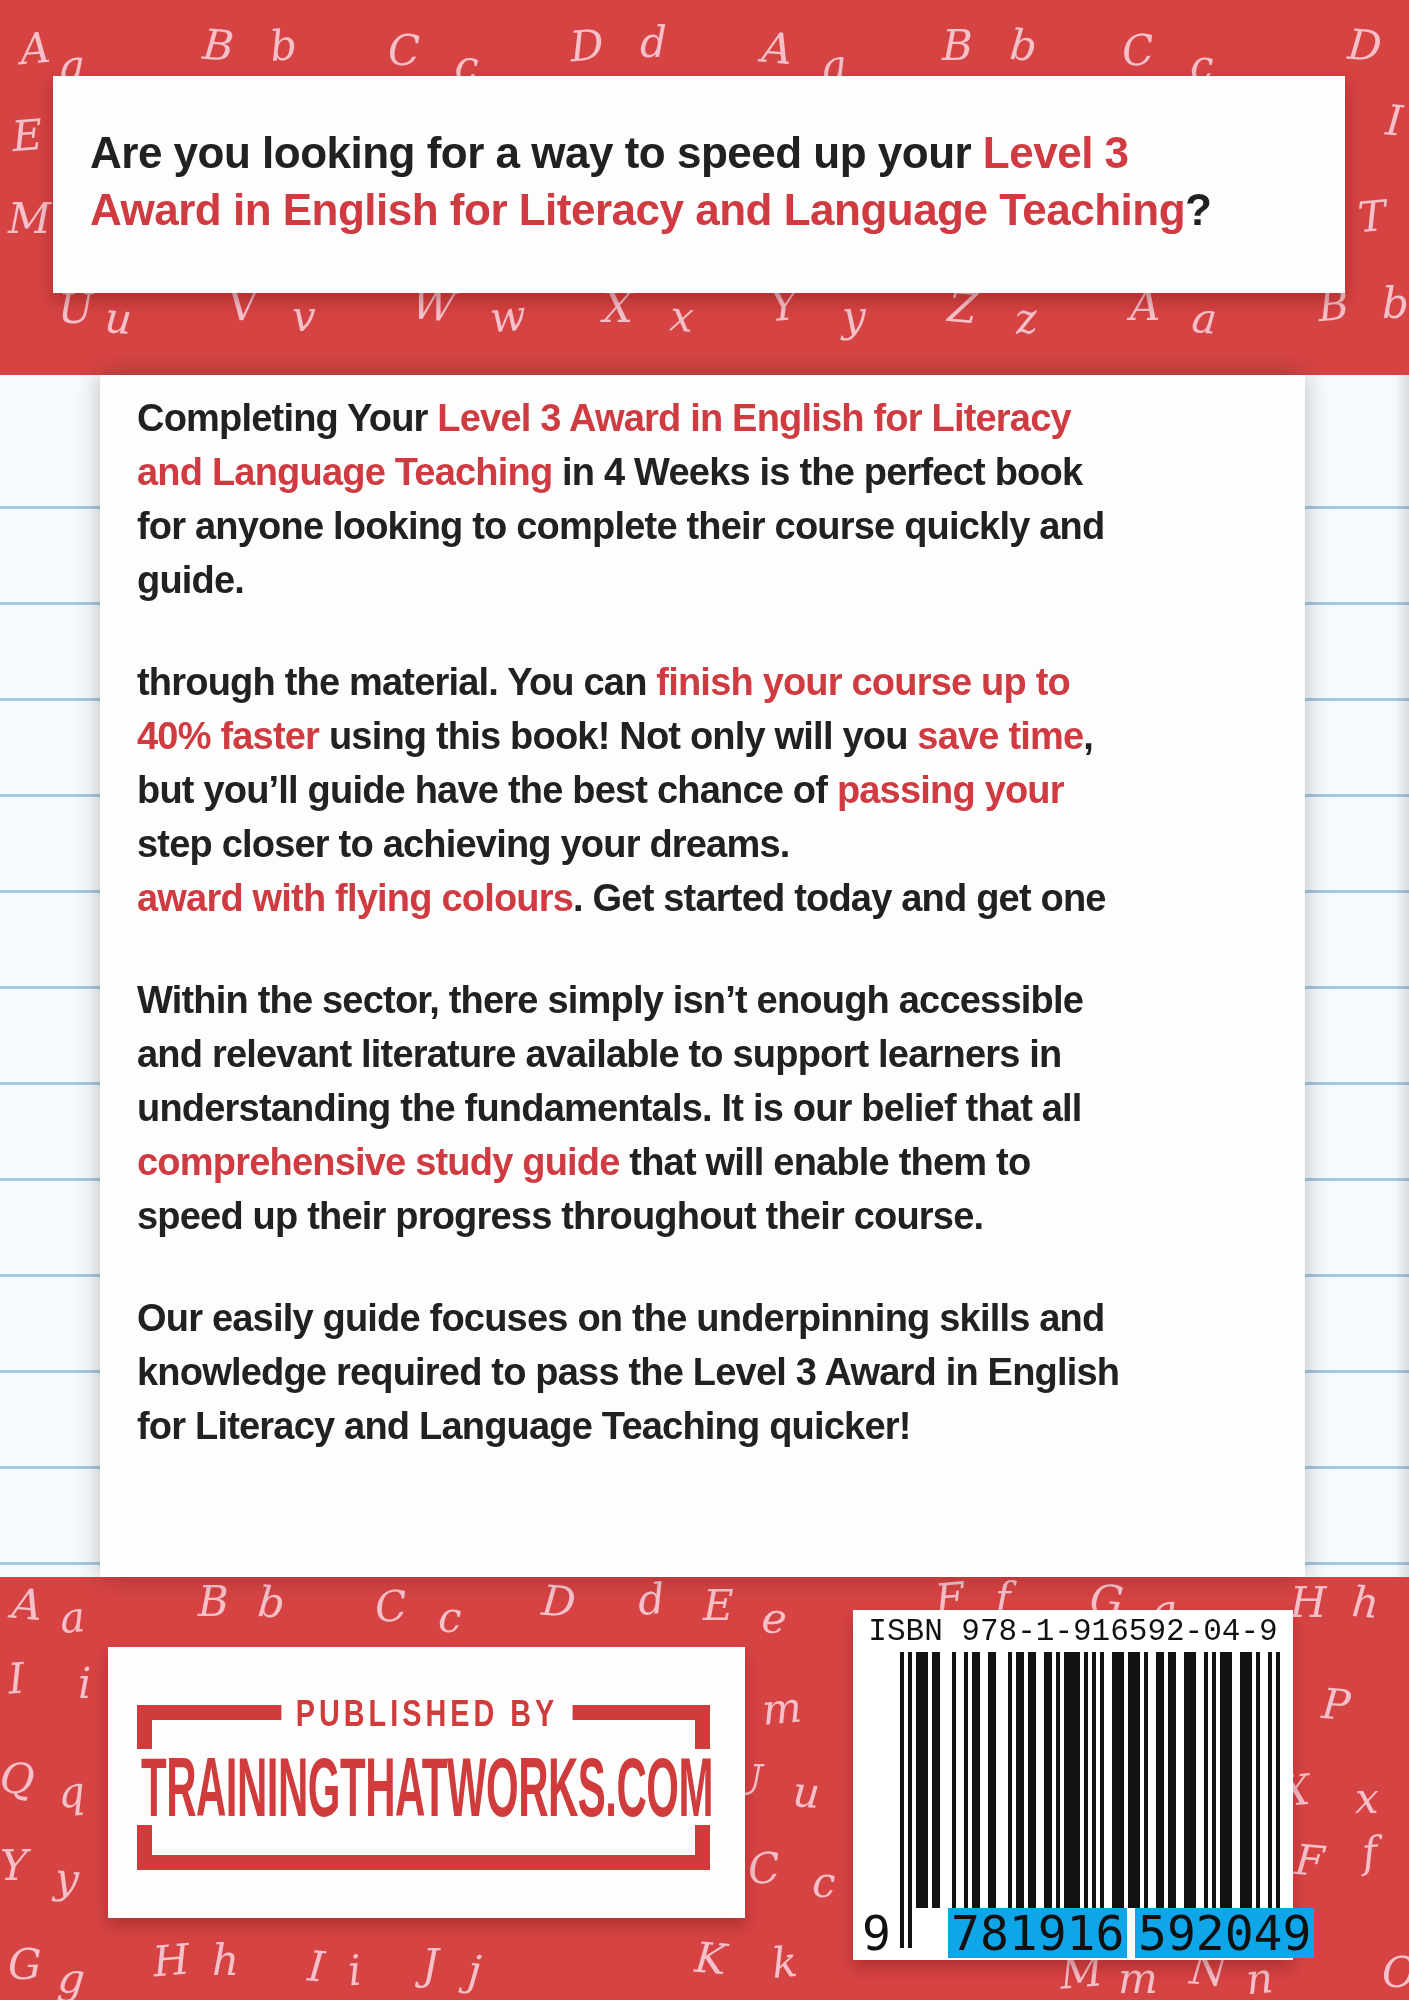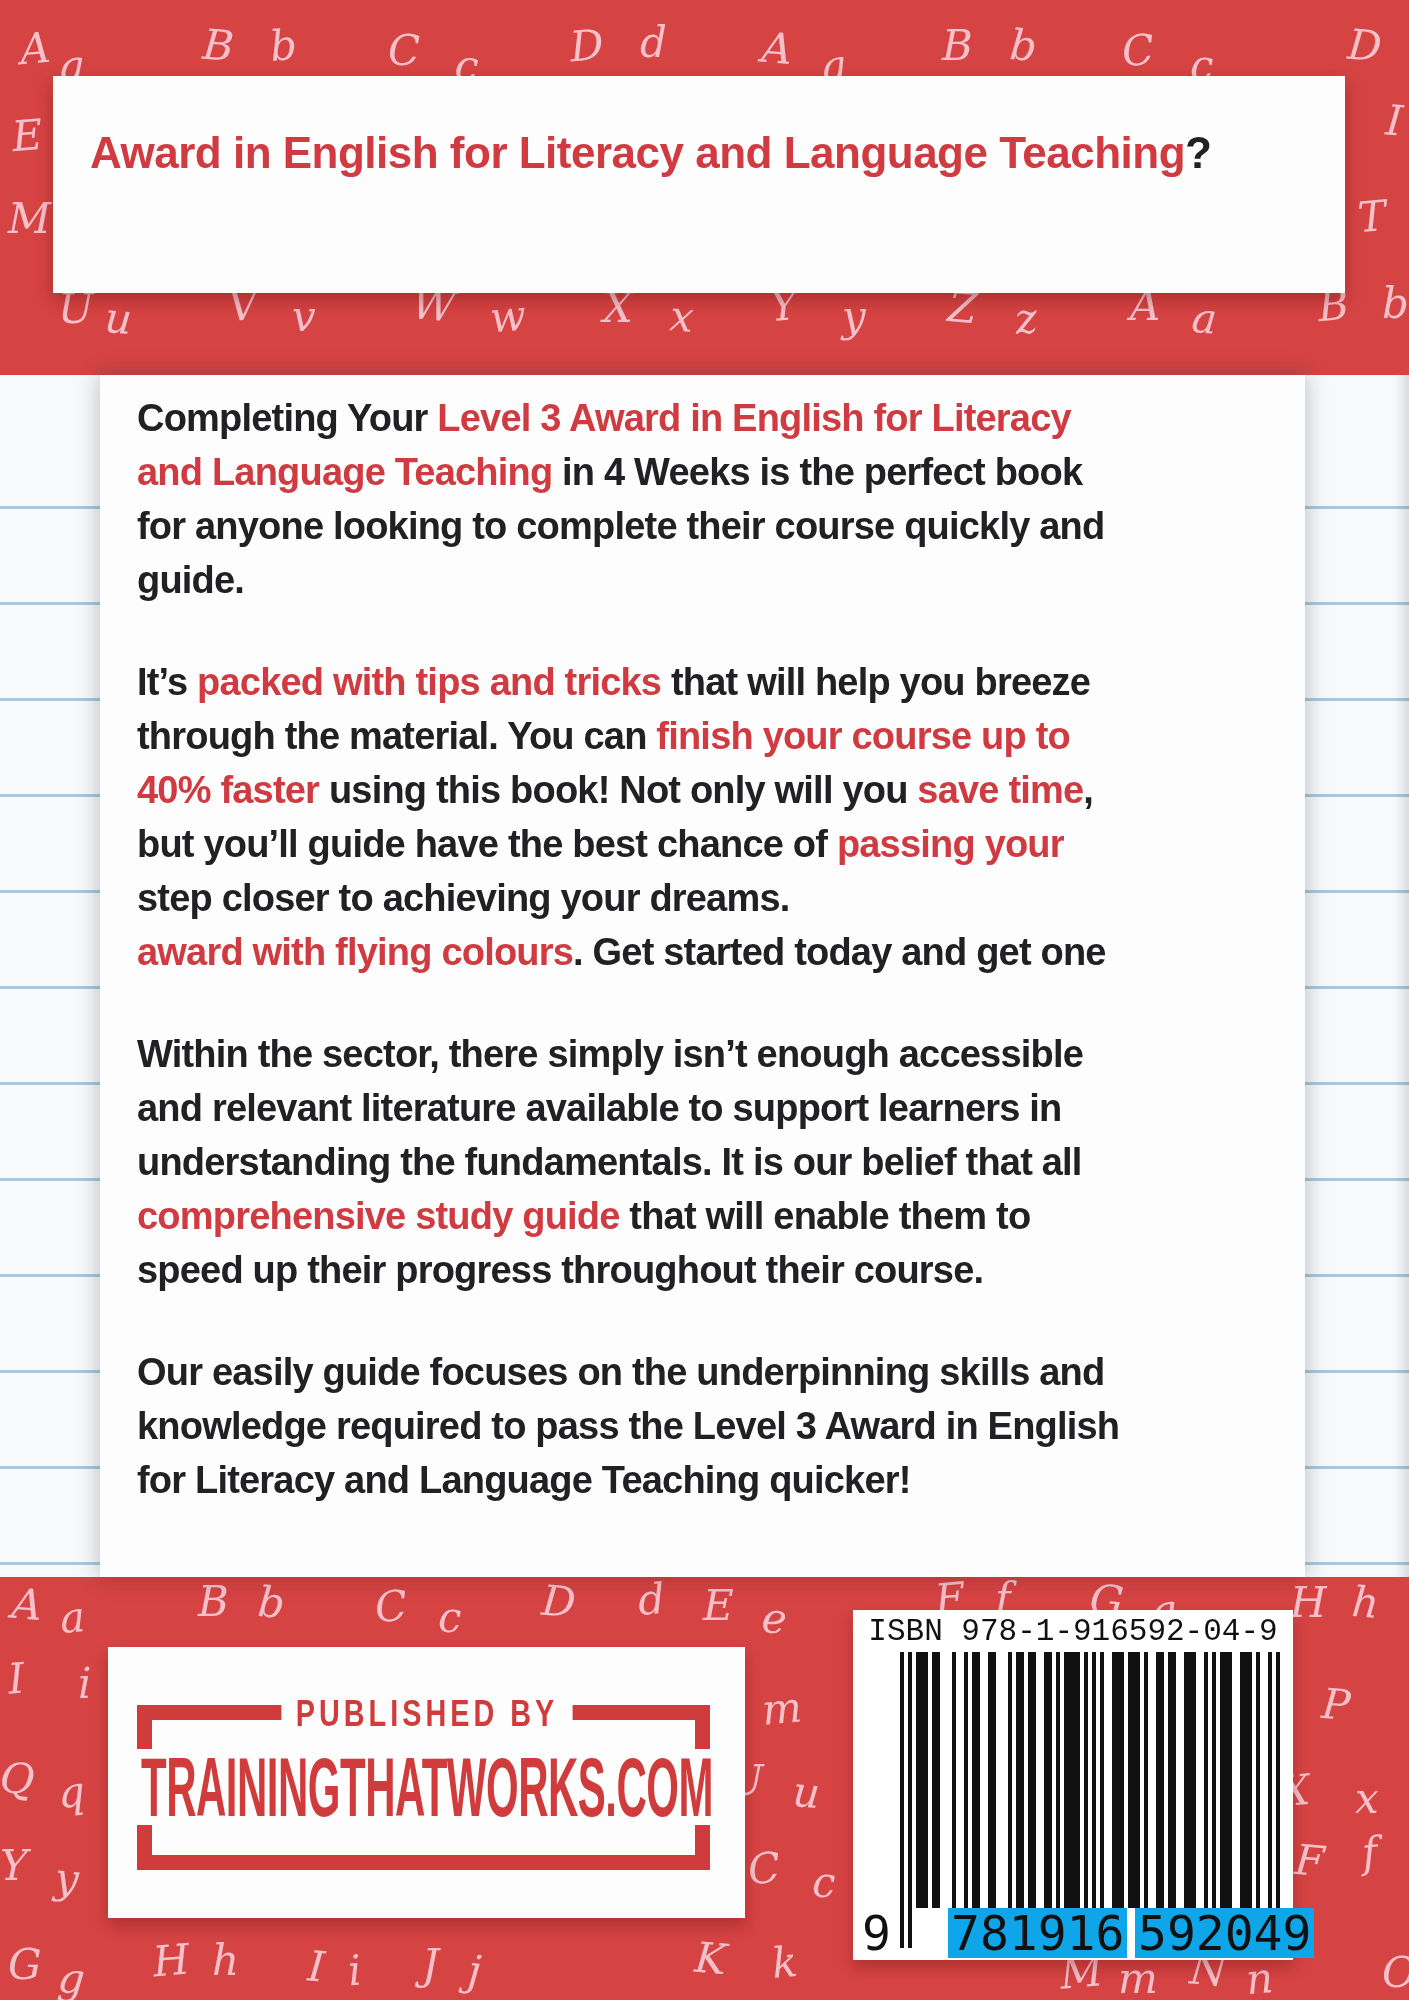--- a/index.html
+++ b/index.html
@@ -163,34 +163,34 @@
       <span class="lt" style="left: 1382px; top: 1952px;">O</span>
       <span class="lt" style="left: 1322px; top: 1684px;">P</span>
       <span class="lt" style="left: 1280px; top: 1770px;">X</span>
       <span class="lt" style="left: 1355px; top: 1778px;">x</span>
       <span class="lt" style="left: 1295px; top: 1840px;">F</span>
       <span class="lt" style="left: 1362px; top: 1832px;">f</span>
     </div>
 
   <div class="headline-box">
     <div id="headline-lines">
+        <div class="tl"><span>Are you looking for a way to speed up your </span><span class="red">Level 3</span></div>
         <div class="tl"><span class="red">Award in English for Literacy and Language Teaching</span><span>?</span></div>
       </div>
   </div>
 
   <div class="card">
     <div id="body-paragraphs">
         <div class="para">
           <div class="tl"><span>Completing Your </span><span class="red">Level 3 Award in English for Literacy</span></div>
           <div class="tl"><span class="red">and Language Teaching</span><span> in 4 Weeks is the perfect book</span></div>
           <div class="tl"><span>for anyone looking to complete their course quickly and</span></div>
           <div class="tl"><span>guide.</span></div>
         </div>
         <div class="para">
-          <div class="tl"><span>It’s </span><span class="red">packed with tips and tricks</span><span> that will help you breeze</span></div>
           <div class="tl"><span>through the material. You can </span><span class="red">finish your course up to</span></div>
           <div class="tl"><span class="red">40% faster</span><span> using this book! Not only will you </span><span class="red">save time</span><span>,</span></div>
           <div class="tl"><span>but you’ll guide have the best chance of </span><span class="red">passing your</span></div>
           <div class="tl"><span>step closer to achieving your dreams.</span></div>
           <div class="tl"><span class="red">award with flying colours</span><span>. Get started today and get one</span></div>
         </div>
         <div class="para">
           <div class="tl"><span>Within the sector, there simply isn’t enough accessible</span></div>
           <div class="tl"><span>and relevant literature available to support learners in</span></div>
           <div class="tl"><span>understanding the fundamentals. It is our belief that all</span></div>

